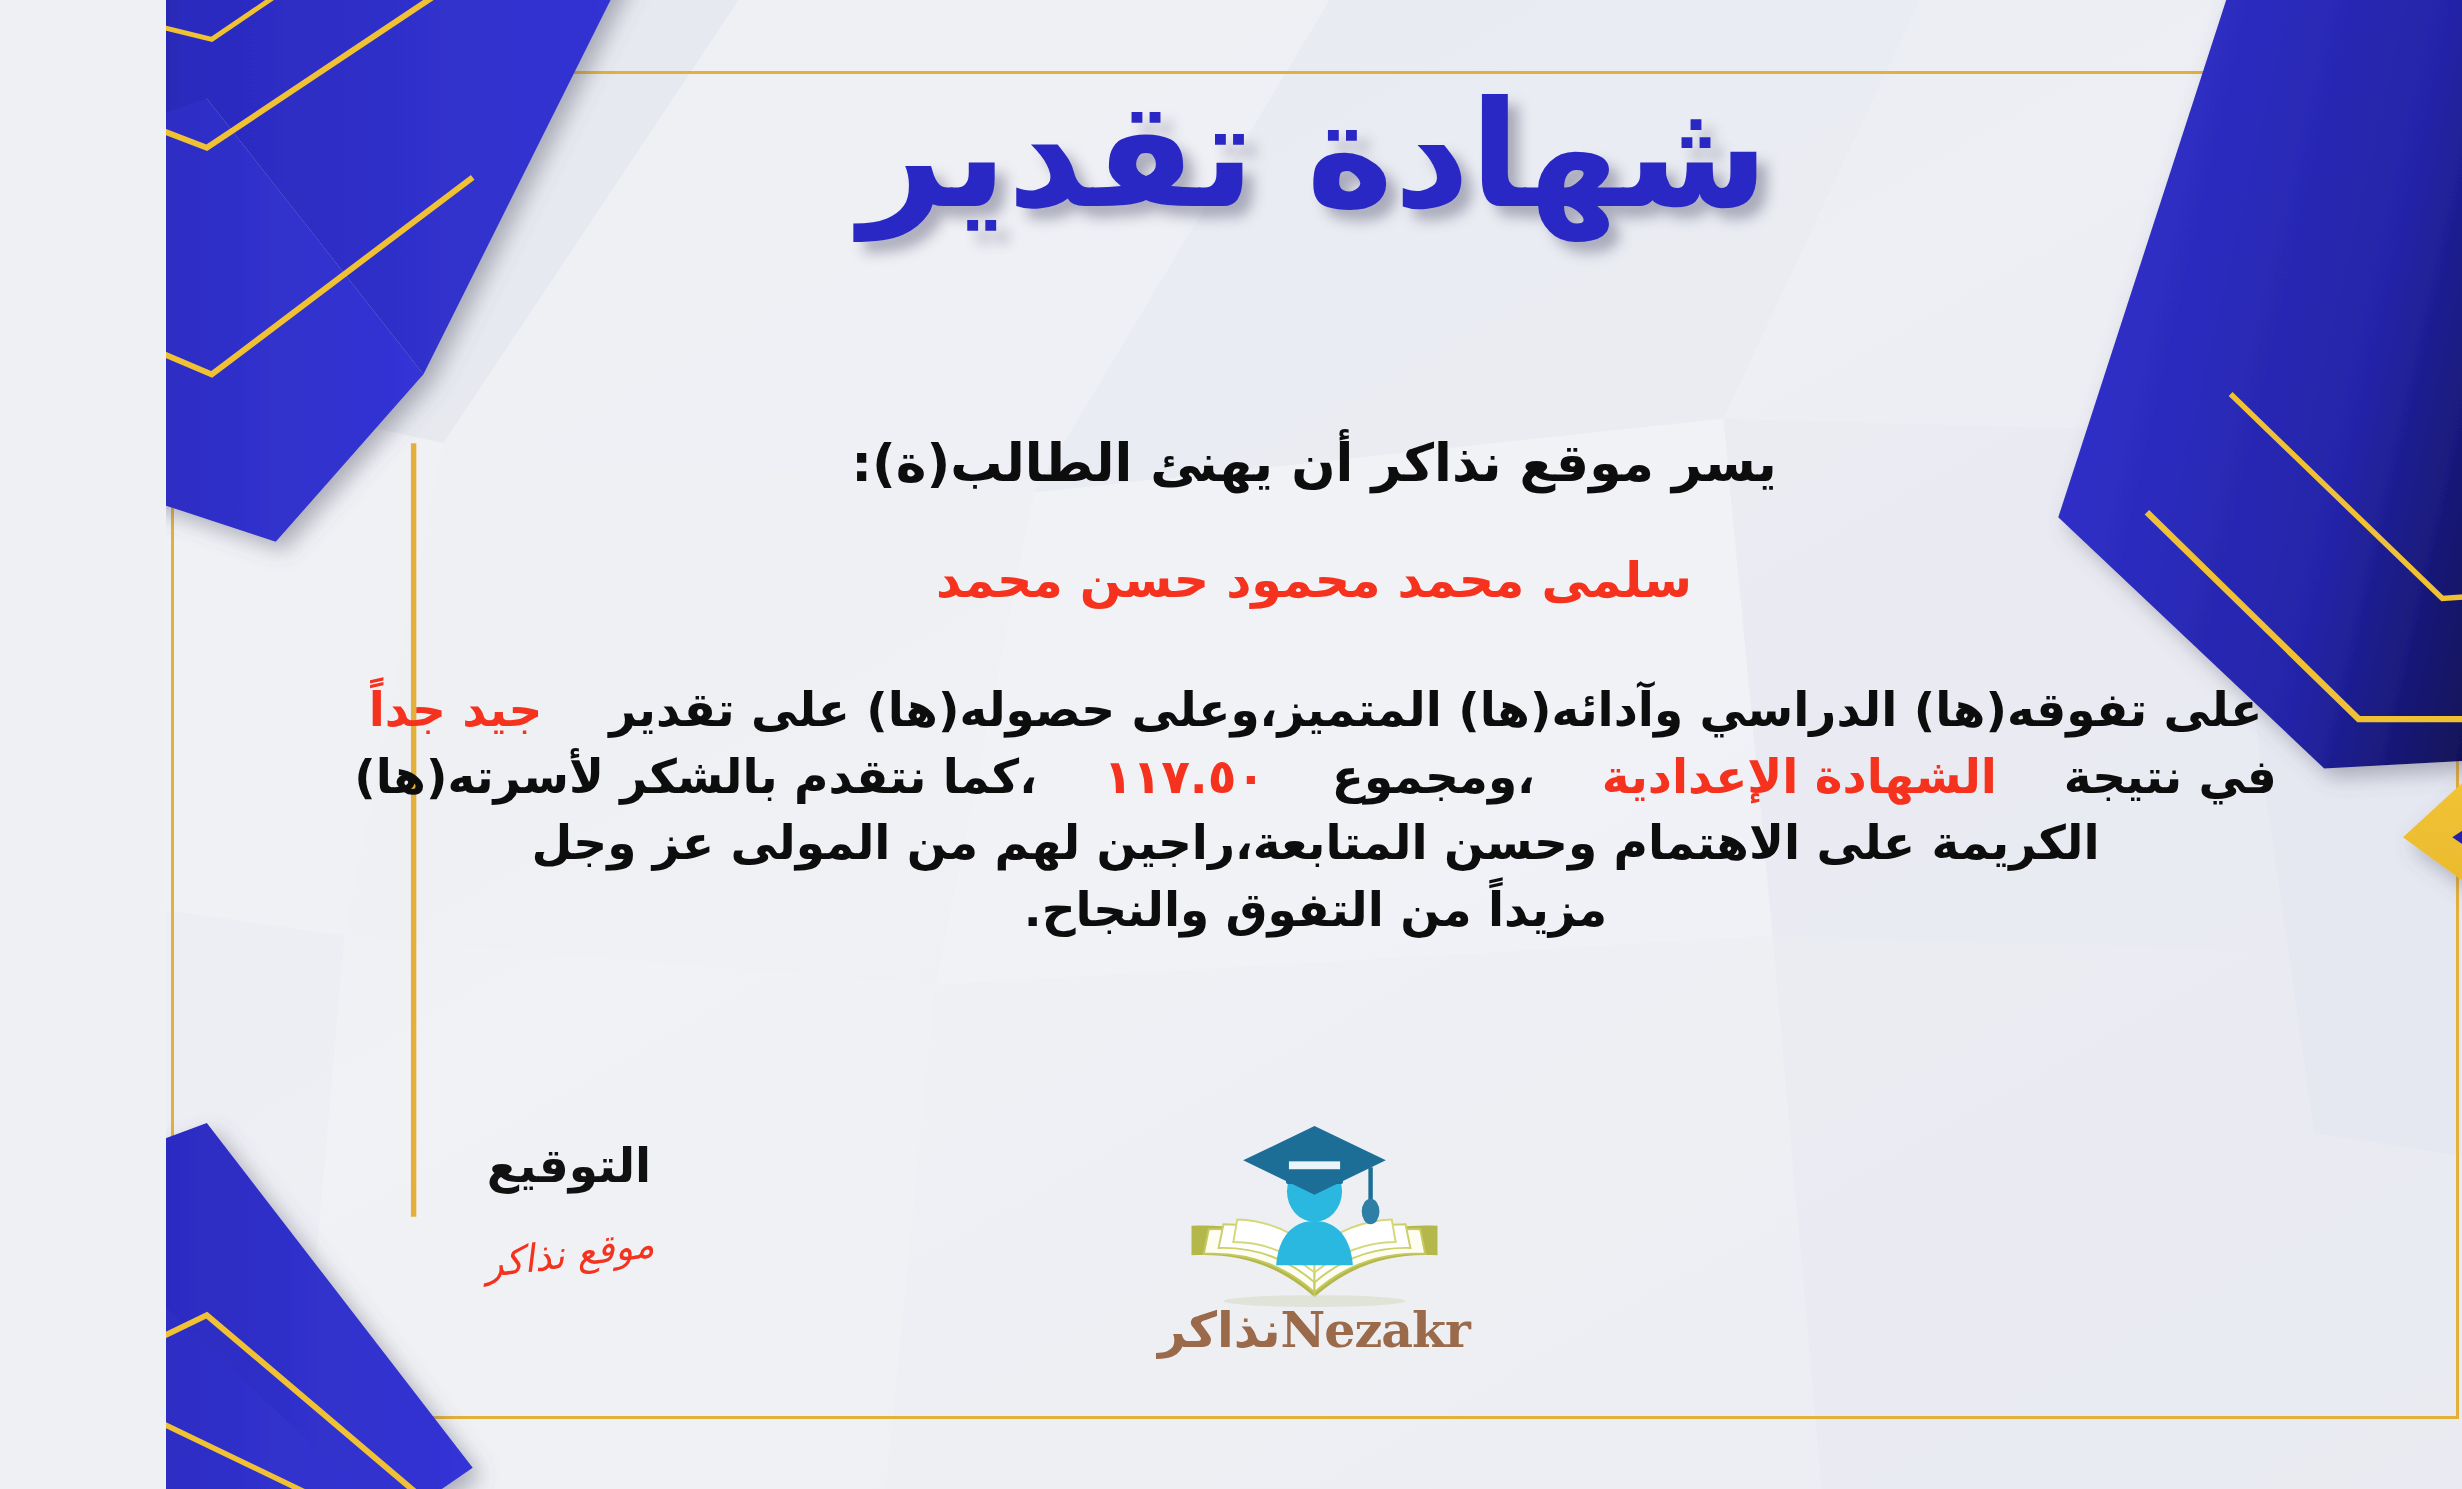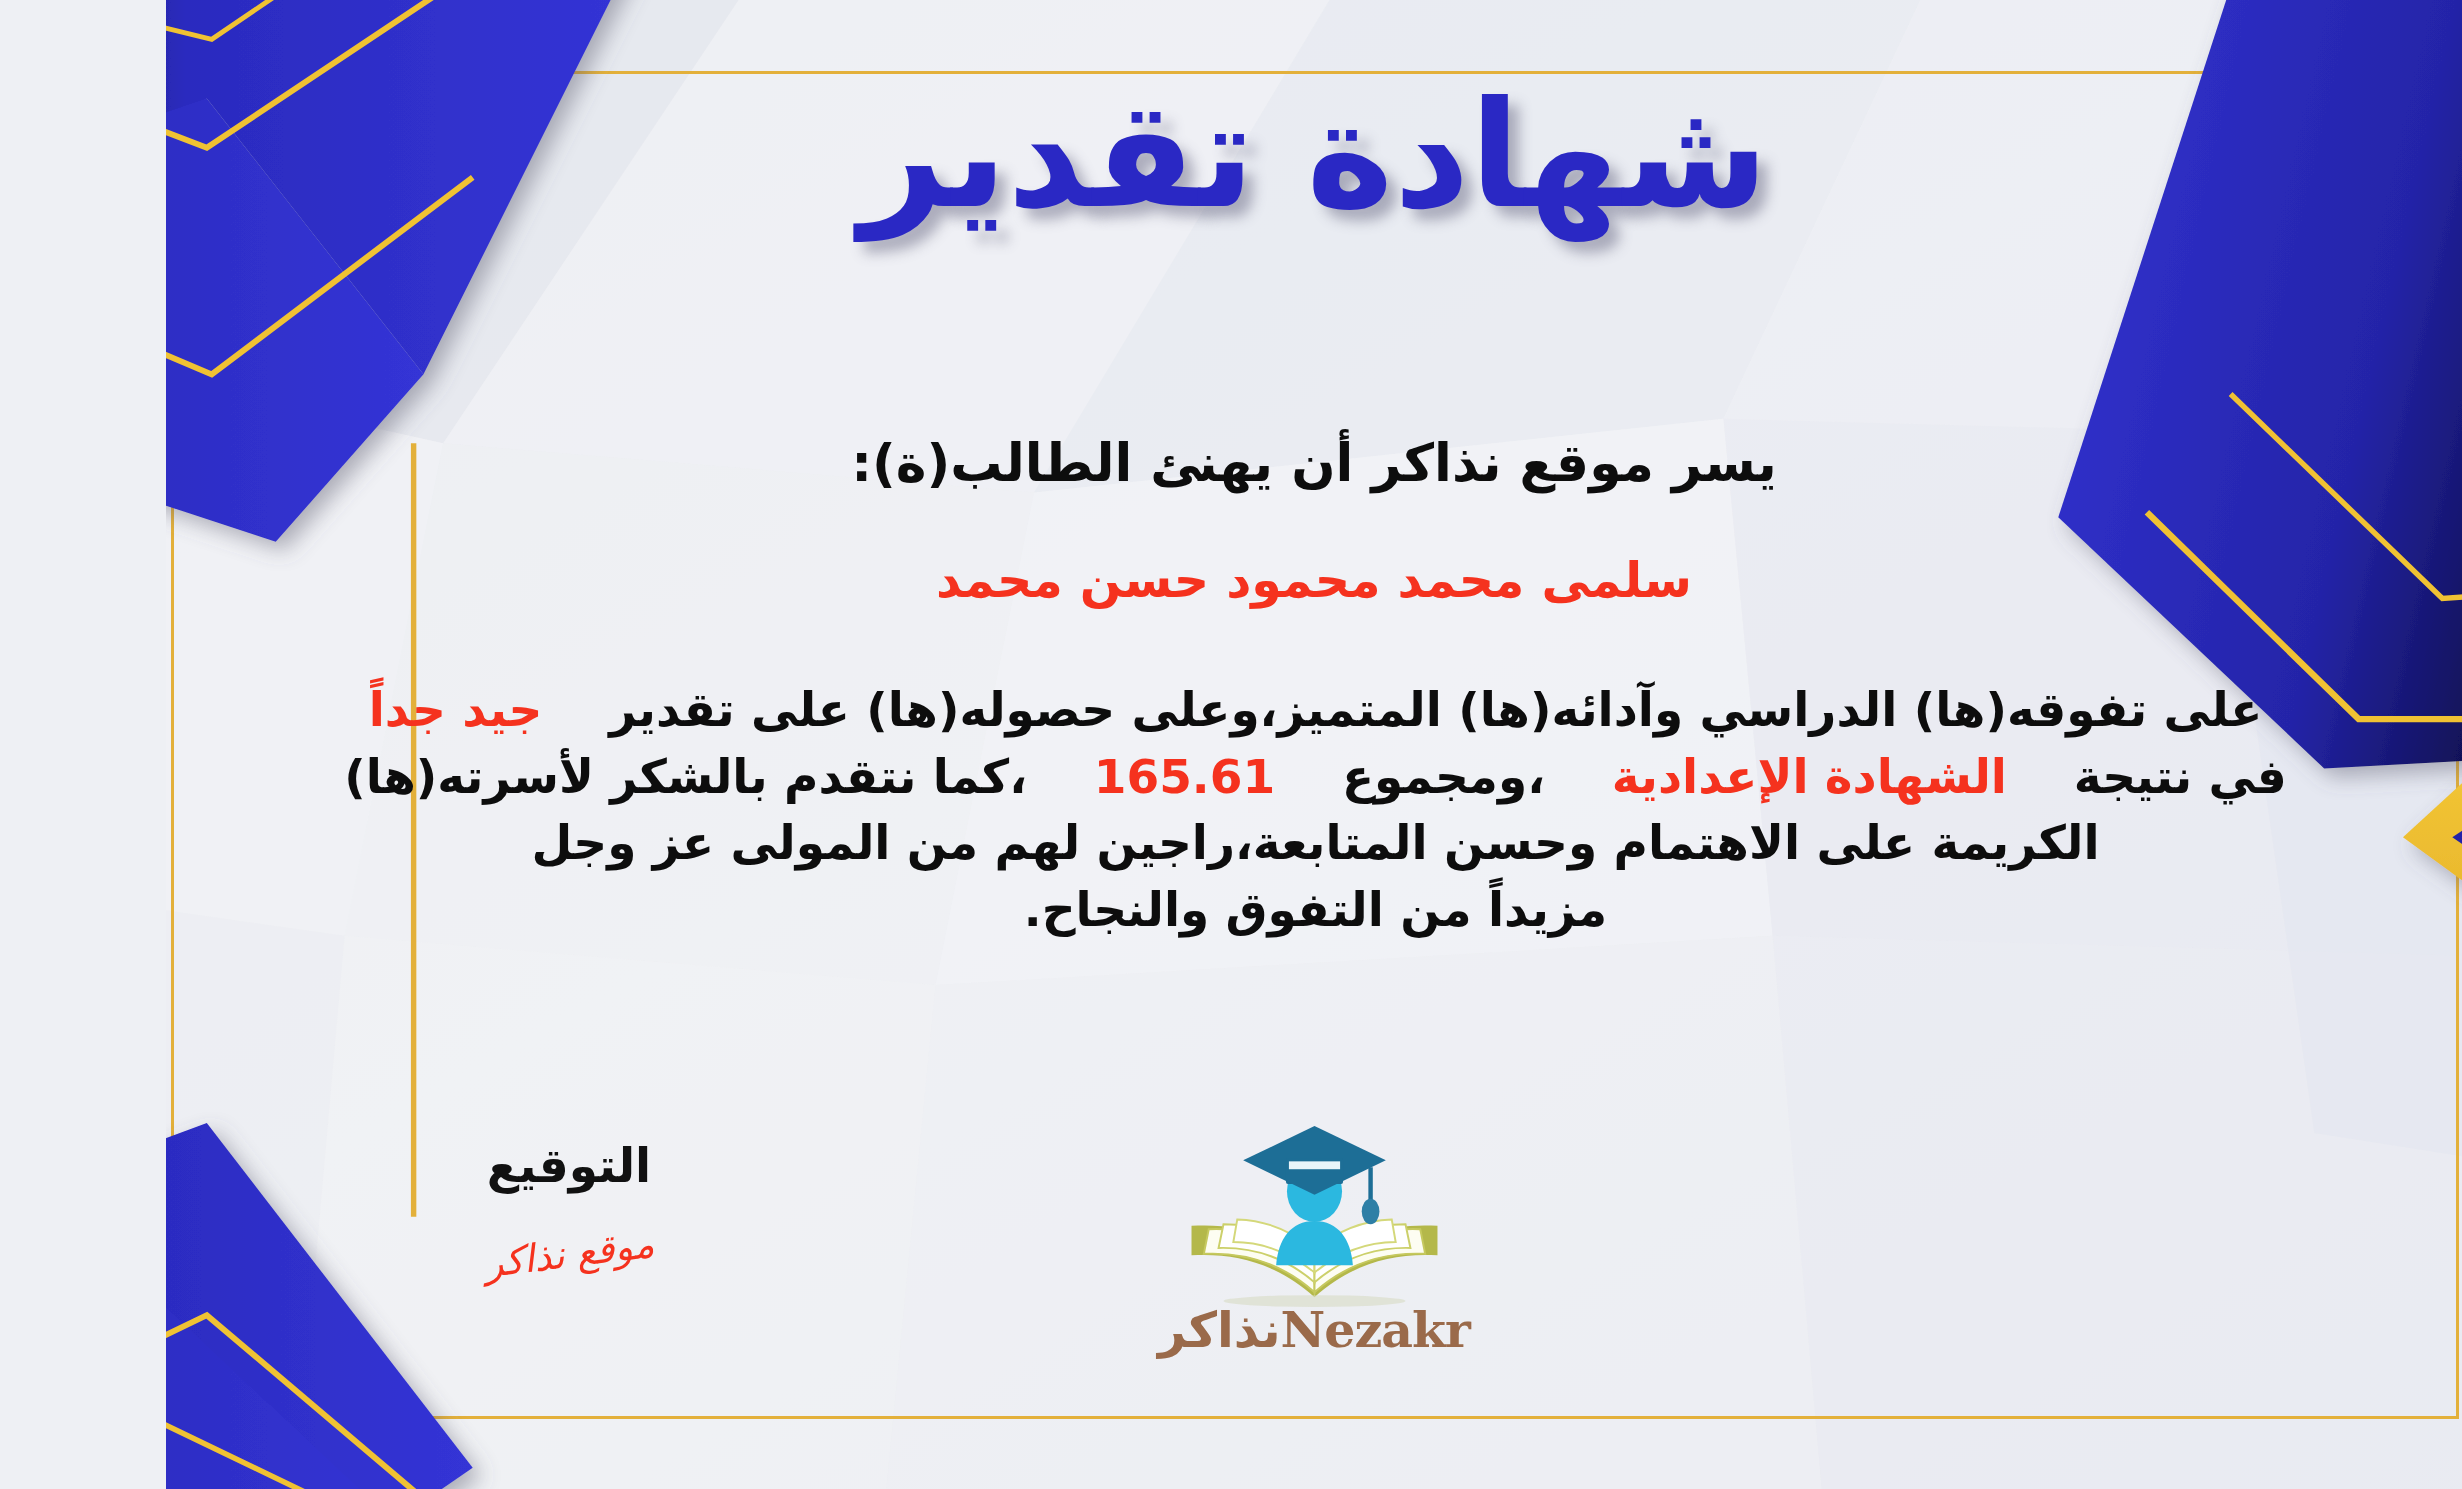--- a/index.html
+++ b/index.html
@@ -234,21 +234,21 @@
         <span class="hl">جيد جداً</span>
       </div>
 
       <div class="body-line">
         <span>في نتيجة</span>
         <span class="sp-wide"></span>
         <span class="hl">الشهادة الإعدادية</span>
         <span class="sp-wide"></span>
         <span>،ومجموع</span>
         <span class="sp-wide"></span>
-        <span class="hl">165.61</span>
+        <span class="hl">١١٧.٥٠</span>
         <span class="sp-wide"></span>
         <span>،كما نتقدم بالشكر لأسرته(ها)</span>
       </div>
 
       <div class="body-line">الكريمة على الاهتمام وحسن المتابعة،راجين لهم من المولى عز وجل</div>
       <div class="body-line">مزيداً من التفوق والنجاح.</div>
     </div>
 
     <div class="signature-block">
       <div class="signature-label">التوقيع</div>

